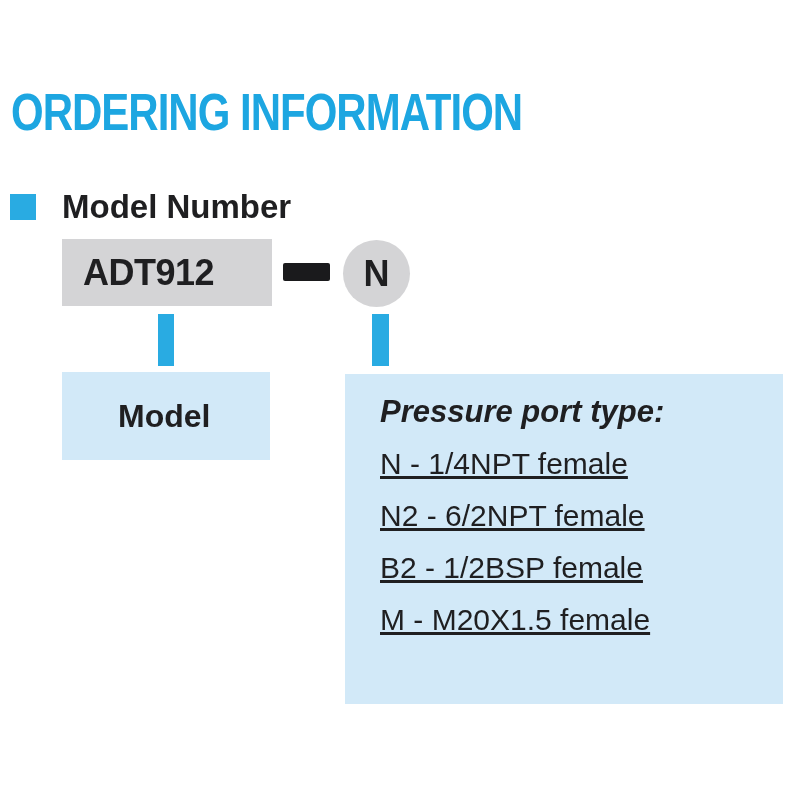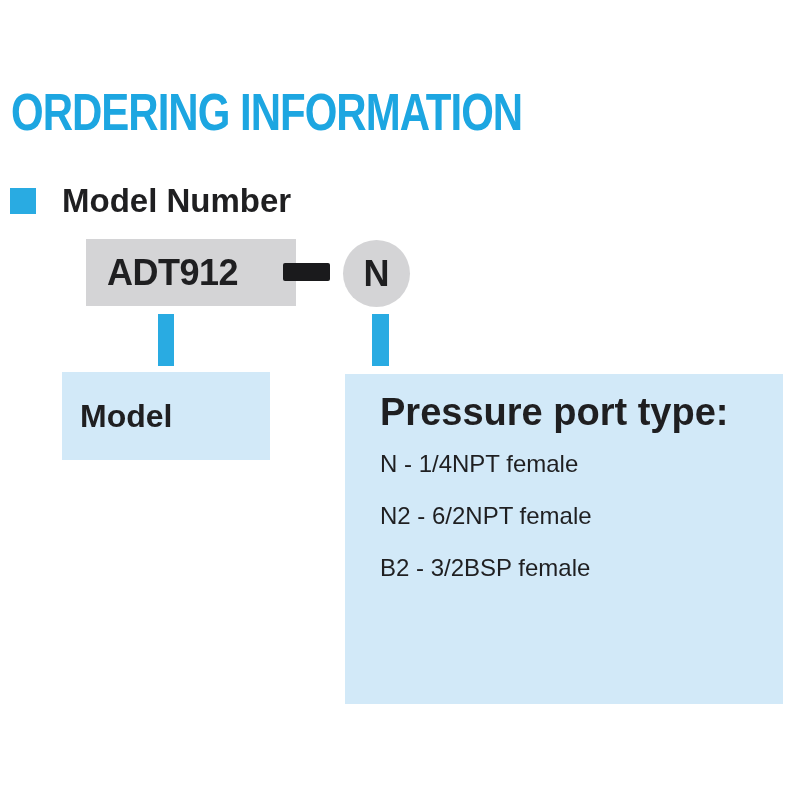--- a/index.html
+++ b/index.html
@@ -24,21 +24,21 @@
     font-weight: bold;
     letter-spacing: -1px;
     color: #1da6e1;
     transform: scaleY(1.22);
     transform-origin: left top;
     white-space: nowrap;
   }
   .section-row {
     position: absolute;
     left: 10px;
-    top: 184px;
+    top: 190px;
     display: flex;
     align-items: flex-start;
   }
   .bullet-square {
     width: 26px;
     height: 26px;
     background: #29abe2;
     margin-top: 4px;
     flex: 0 0 auto;
   }
@@ -56,21 +56,20 @@
     width: 210px;
     height: 67px;
     background: #d4d4d6;
     display: flex;
     align-items: center;
     box-sizing: border-box;
     padding-left: 21px;
     font-size: 36px;
     font-weight: bold;
     letter-spacing: -0.5px;
-    margin-left: 24px;
   }
   .separator-dash {
     position: absolute;
     left: 283px;
     top: 263px;
     width: 47px;
     height: 18px;
     background: #1a1a1c;
     border-radius: 2px;
   }
@@ -99,47 +98,49 @@
   .model-label-box {
     position: absolute;
     left: 62px;
     top: 372px;
     width: 208px;
     height: 88px;
     background: #d2e9f8;
     display: flex;
     align-items: center;
     box-sizing: border-box;
-    padding-left: 18px;
+    padding-left: 56px;
     font-size: 32px;
     font-weight: bold;
   }
   .port-panel {
     position: absolute;
     left: 345px;
     top: 374px;
     width: 438px;
     height: 330px;
     background: #d2e9f8;
     box-sizing: border-box;
     padding: 12px 0 0 35px;
   }
   .port-panel-title {
     height: 52px;
     line-height: 52px;
-    font-size: 38px;
+    font-size: 31px;
     font-weight: bold;
     white-space: nowrap;
+    font-style: italic;
   }
   .port-option {
     height: 52px;
     line-height: 52px;
-    font-size: 24px;
+    font-size: 30px;
     font-weight: normal;
     white-space: nowrap;
+    text-decoration: underline;
   }
 </style>
 </head>
 <body>
 
 <h1 class="page-heading">ORDERING INFORMATION</h1>
 
 <div class="section-row">
   <span class="bullet-square"></span>
   <h2 class="section-title">Model Number</h2>
@@ -160,14 +161,15 @@
 <div class="connector port"></div>
 
 <div class="model-label-box">
   <span>Model</span>
 </div>
 
 <div class="port-panel">
   <div class="port-panel-title">Pressure port type:</div>
   <div class="port-option">N - 1/4NPT female</div>
   <div class="port-option">N2 - 6/2NPT female</div>
-  <div class="port-option">B2 - 3/2BSP female</div>
+  <div class="port-option">B2 - 1/2BSP female</div>
+  <div class="port-option">M - M20X1.5 female</div>
 </div>
 
 </body></html>

